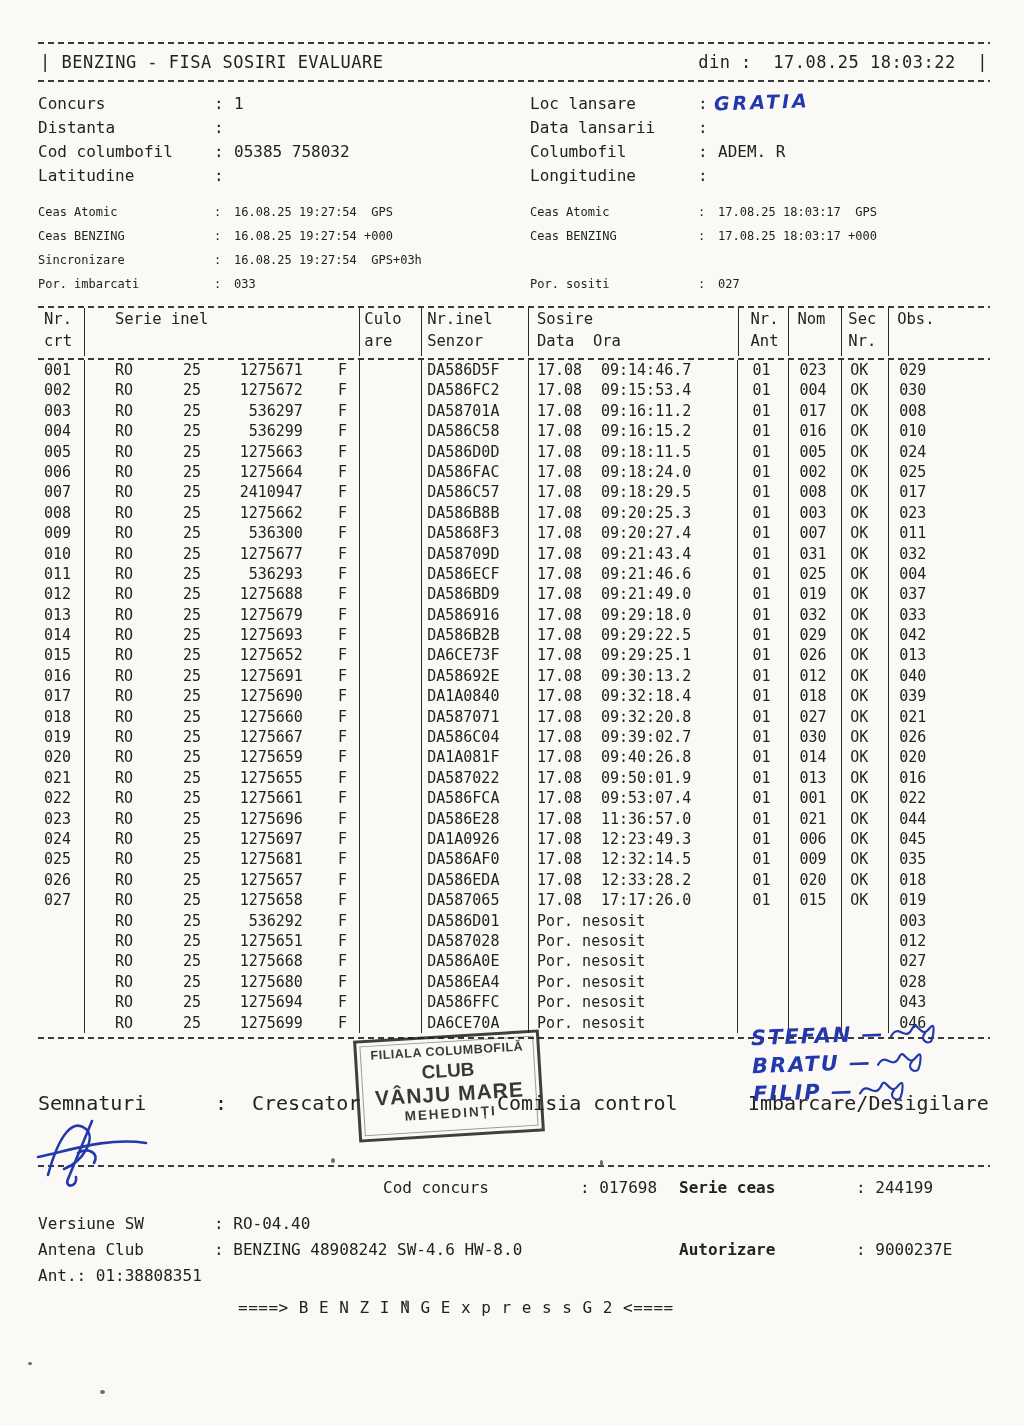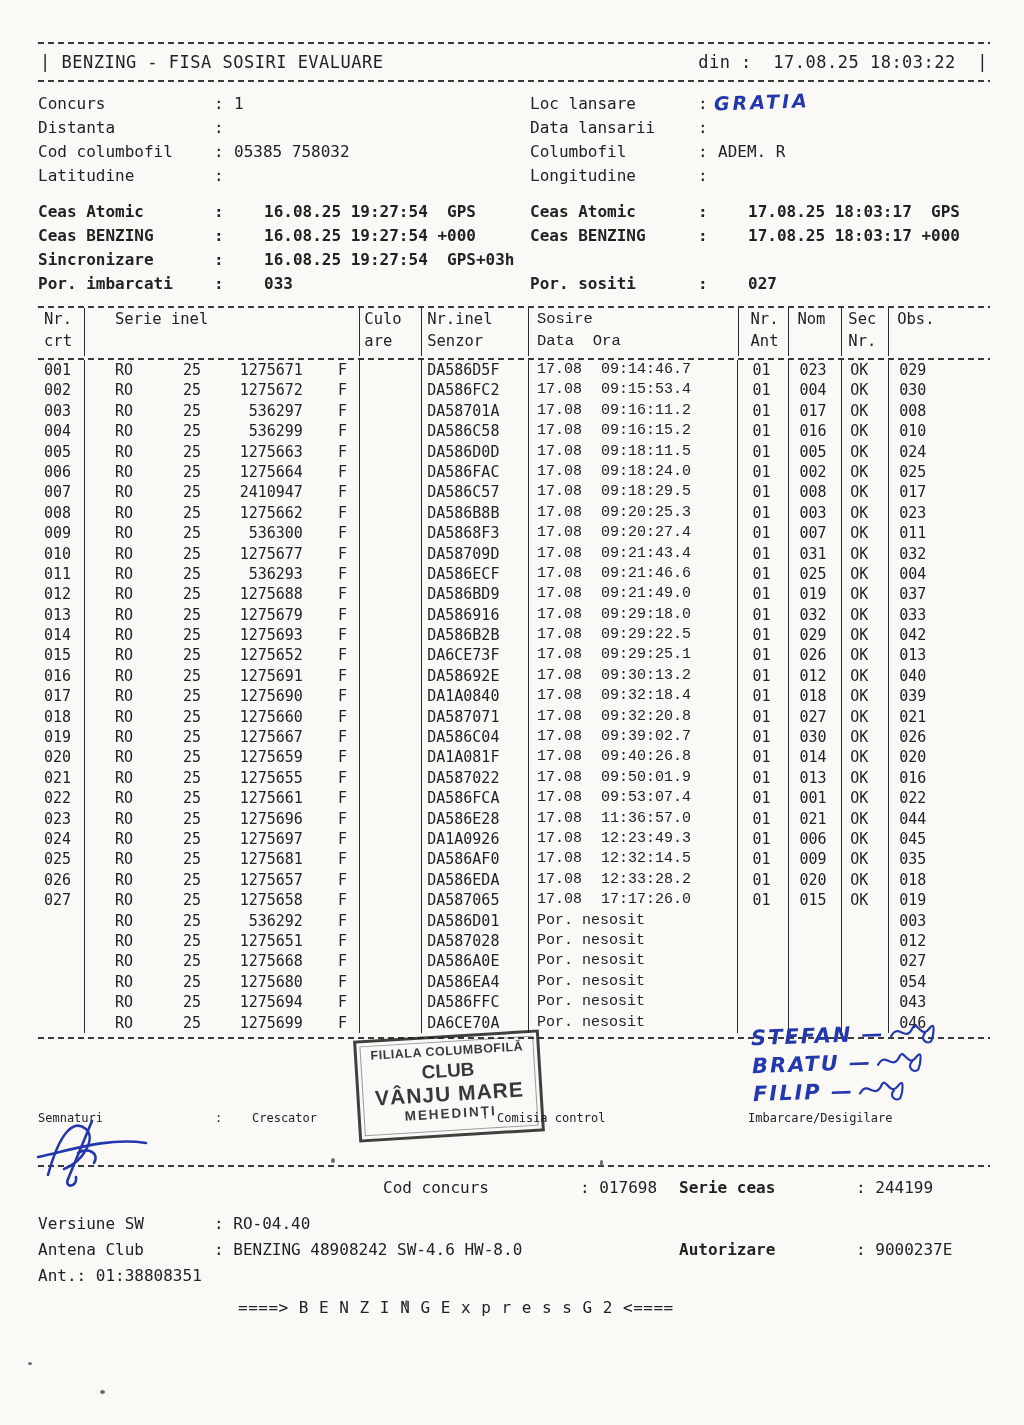--- a/index.html
+++ b/index.html
@@ -23,41 +23,41 @@
   .info-col-r { flex:1; }
   .info-row { display:flex; font-size:16px; line-height:24px; white-space:pre; }
   .info-row .lbl { display:inline-block; width:176px; }
   .info-col-r .info-row .lbl { width:168px; }
   .info-row .colon { display:inline-block; width:12px; }
   .info-row .val { padding-left:8px; }
   .hw { font-family:"DejaVu Sans", sans-serif; font-style:italic; font-weight:bold;
     color:#2438ad; font-size:19px; letter-spacing:3px; padding-left:4px;
     transform:rotate(-2deg); display:inline-block; position:relative; top:-2px; }
   .clock-block { margin-top:12px; margin-bottom:10px; }
-  .clock-row { display:flex; font-size:16px; line-height:24px; white-space:pre;font-weight:bold; }
+  .clock-row { display:flex; font-size:12px; line-height:24px; white-space:pre; }
   .clock-half-l { width:492px; display:flex; }
   .clock-half-r { flex:1; display:flex; }
   .clock-row .lbl { display:inline-block; width:176px; }
   .clock-half-r .lbl { width:168px; }
   .clock-row .colon { display:inline-block; width:12px; }
-  .clock-row .val { padding-left:8px;margin-left:30px; }
+  .clock-row .val { padding-left:8px; }
 
   
   .thead { display:flex; height:48px; font-size:15.5px; }
   .hcell { border-left:1.6px solid #2c2c2c; white-space:pre; line-height:22px; overflow:hidden; }
   .hcell:first-child { border-left:none; }
   .trows {}
   .trow { display:flex; height:20.4px; line-height:20.4px; font-size:15px; }
   .cell { border-left:1.6px solid #2c2c2c; white-space:pre; overflow:hidden; height:100%; }
   .cell:first-child { border-left:none; }
   .c0 { width:46px; padding-left:6px; }
   .c1 { width:276px; padding-left:30px; }
   .c2 { width:62px; }
   .c3 { width:107px; padding-left:5px; }
-  .c4 { width:210px; padding-left:8px;font-family:Liberation Mono, monospace; }
+  .c4 { width:210px; padding-left:8px; }
   .c5 { width:51px; padding-left:14px; }
   .c6 { width:53px; padding-left:10px; }
   .c7 { width:47px; padding-left:8px; }
   .c8 { width:102px; padding-left:10px; }
   .hc0 { padding-left:6px; }
   .hc1 { padding-left:30px; }
   .hc2 { padding-left:4px; }
   .hc3 { padding-left:5px; }
   .hc4 { padding-left:8px; }
   .hc5 { padding-left:12px; }
@@ -67,21 +67,21 @@
   .s-country { display:inline-block; width:68px; }
   .s-year { display:inline-block; width:44px; }
   .s-ring { display:inline-block; width:76px; text-align:right; }
   .s-sex { display:inline-block; margin-left:35px; }
   .sos-date { display:inline-block; width:64px; }
   .dash-mid { margin-top:2px; }
   .dash-bot { margin-top:4px; }
 
   
   .sig-section { position:relative; height:126px; }
-  .sig-line { position:absolute; top:72px; left:0; right:0; font-size:12px; white-space:pre; }
+  .sig-line { position:absolute; top:52px; left:0; right:0; font-size:20px; white-space:pre; }
   .sig-item { position:absolute; top:0; }
   .sig-semnaturi { left:0; }
   .sig-colon { left:177px; }
   .sig-crescator { left:214px; }
   .sig-comisia { left:459px; }
   .sig-imbarcare { left:710px; }
   .stamp { position:absolute; left:318px; top:-4px; width:186px; height:102px;
     border:3px solid rgba(30,30,30,.85); transform:rotate(-3.5deg);
     font-family:"Liberation Sans", sans-serif; text-align:center; color:rgba(28,28,28,.88);
     padding-top:6px; }
@@ -497,21 +497,21 @@
         </div>
         <div class="trow">
           <div class="cell c0"></div>
           <div class="cell c1"><span class="s-country">RO</span><span class="s-year">25</span><span class="s-ring">1275680</span><span class="s-sex">F</span></div>
           <div class="cell c2"></div>
           <div class="cell c3">DA586EA4</div>
           <div class="cell c4"><span>Por. nesosit</span></div>
           <div class="cell c5"></div>
           <div class="cell c6"></div>
           <div class="cell c7"></div>
-          <div class="cell c8">054</div>
+          <div class="cell c8">028</div>
         </div>
         <div class="trow">
           <div class="cell c0"></div>
           <div class="cell c1"><span class="s-country">RO</span><span class="s-year">25</span><span class="s-ring">1275694</span><span class="s-sex">F</span></div>
           <div class="cell c2"></div>
           <div class="cell c3">DA586FFC</div>
           <div class="cell c4"><span>Por. nesosit</span></div>
           <div class="cell c5"></div>
           <div class="cell c6"></div>
           <div class="cell c7"></div>

